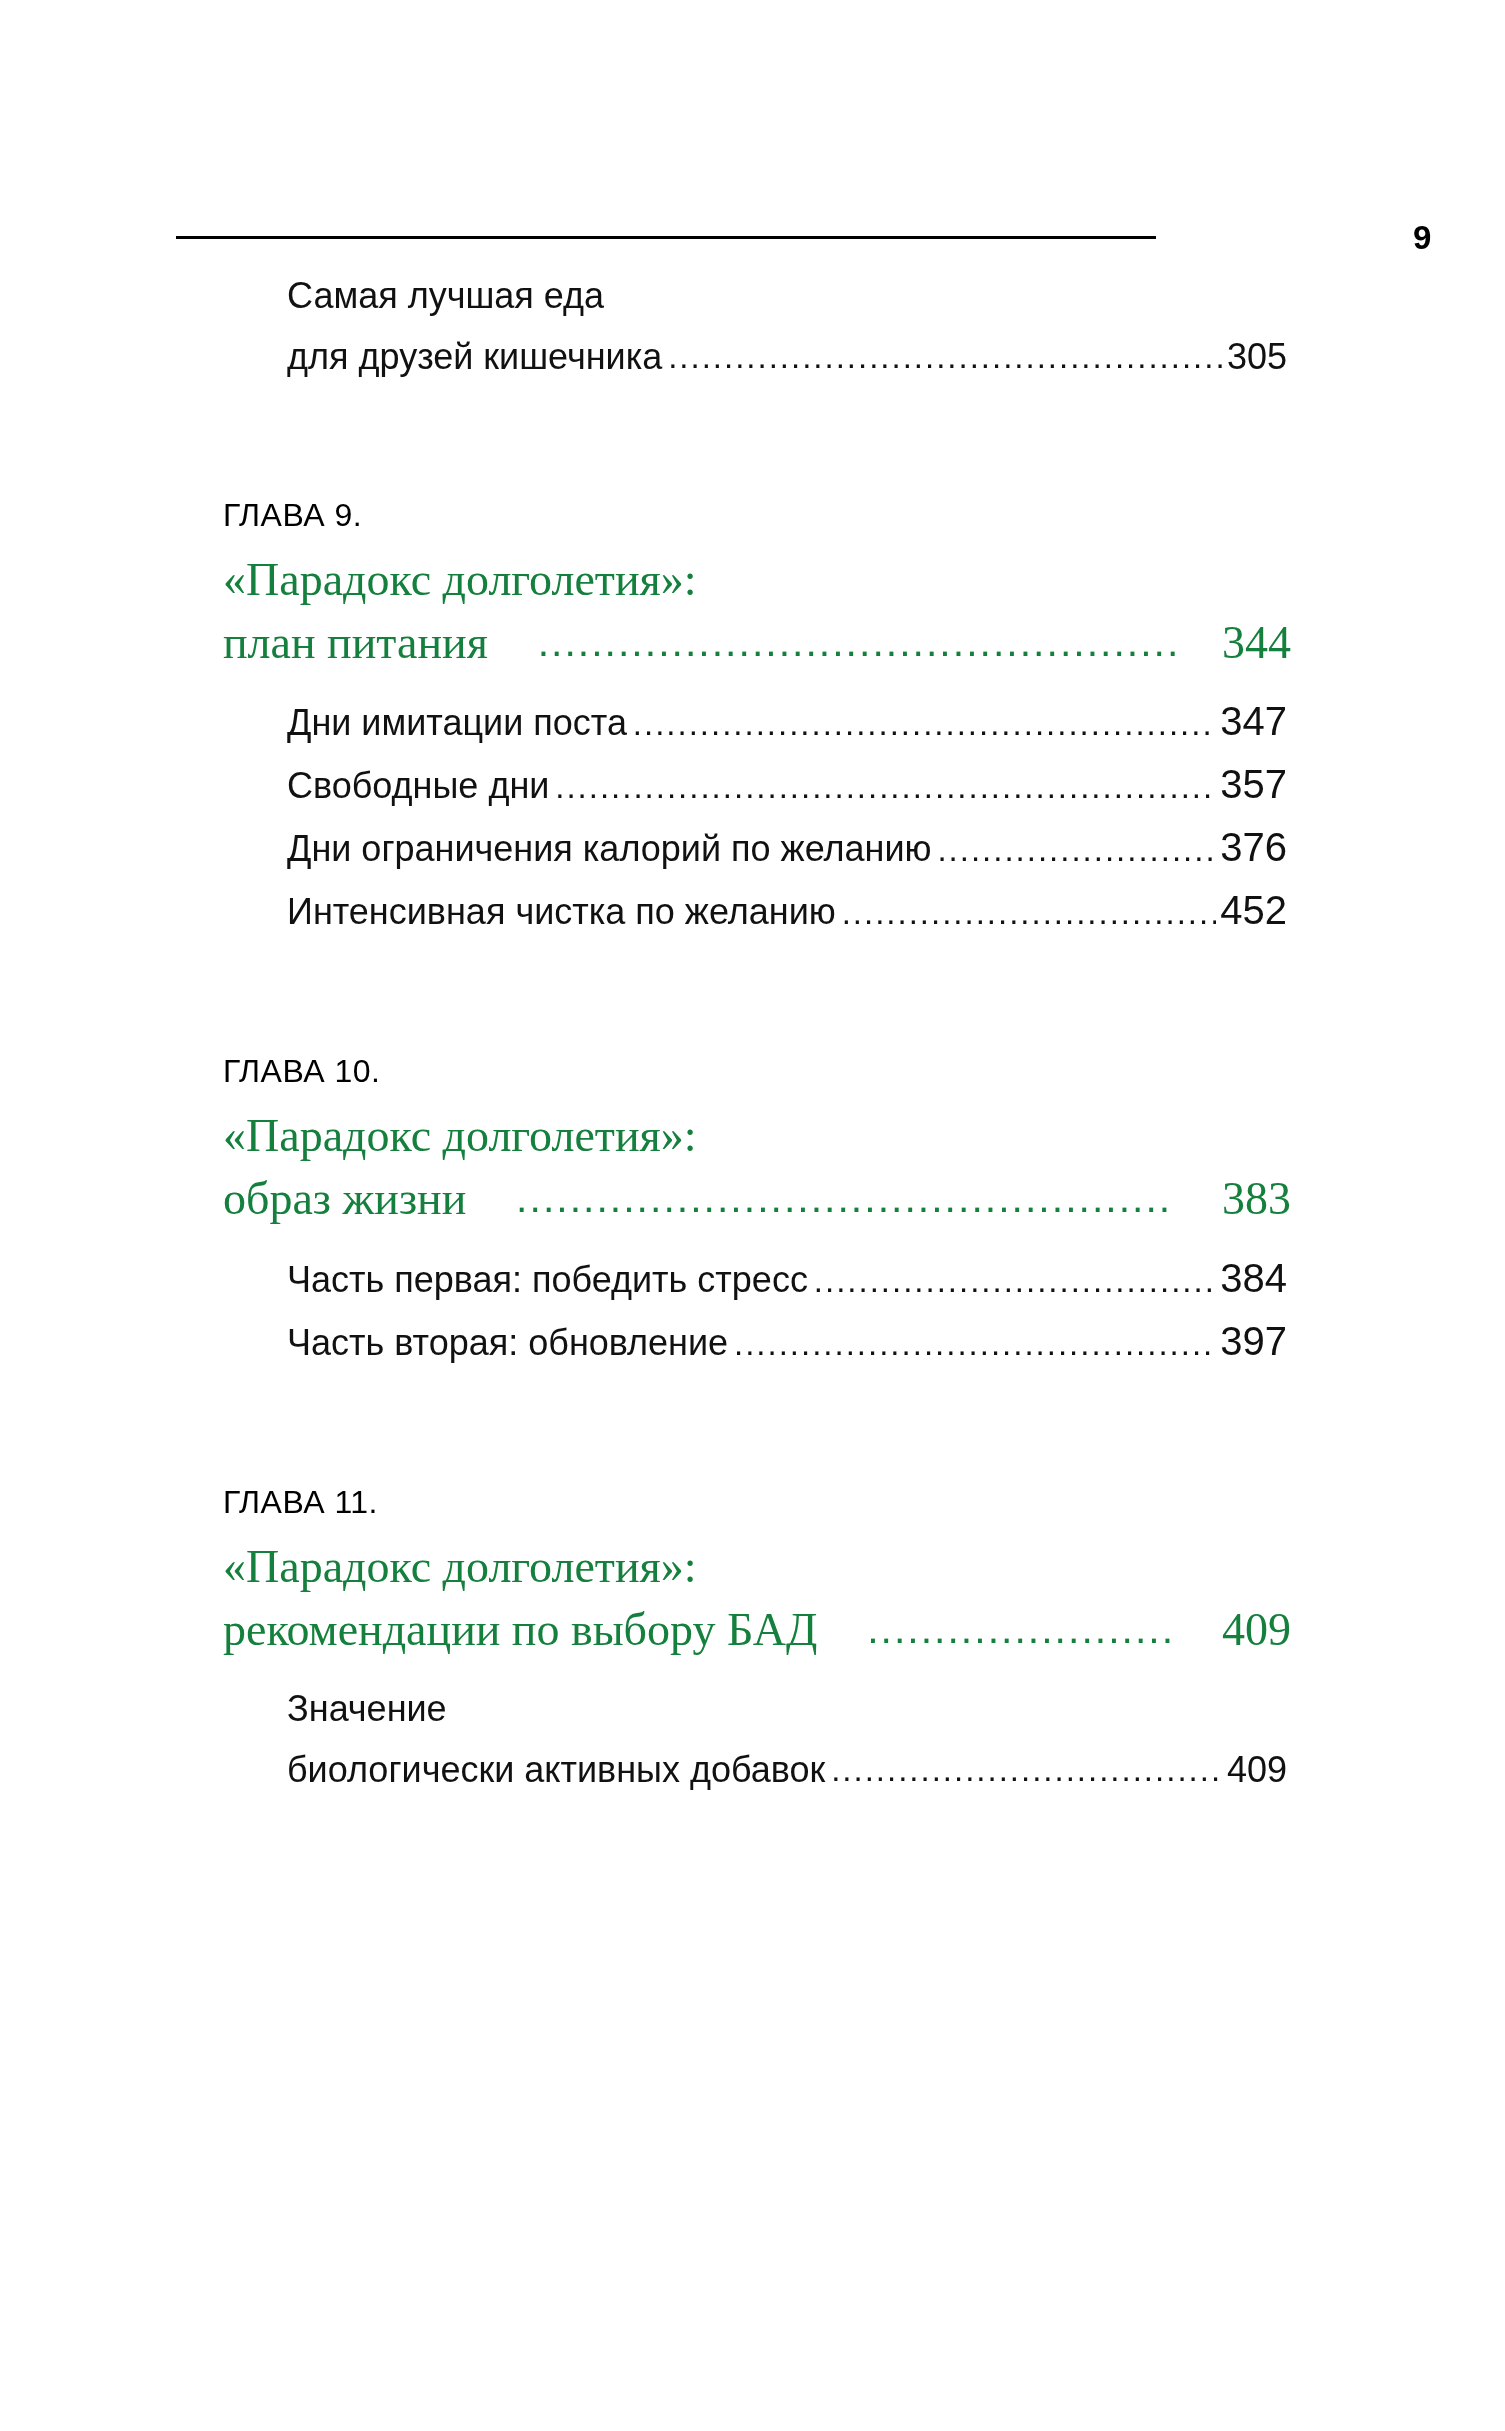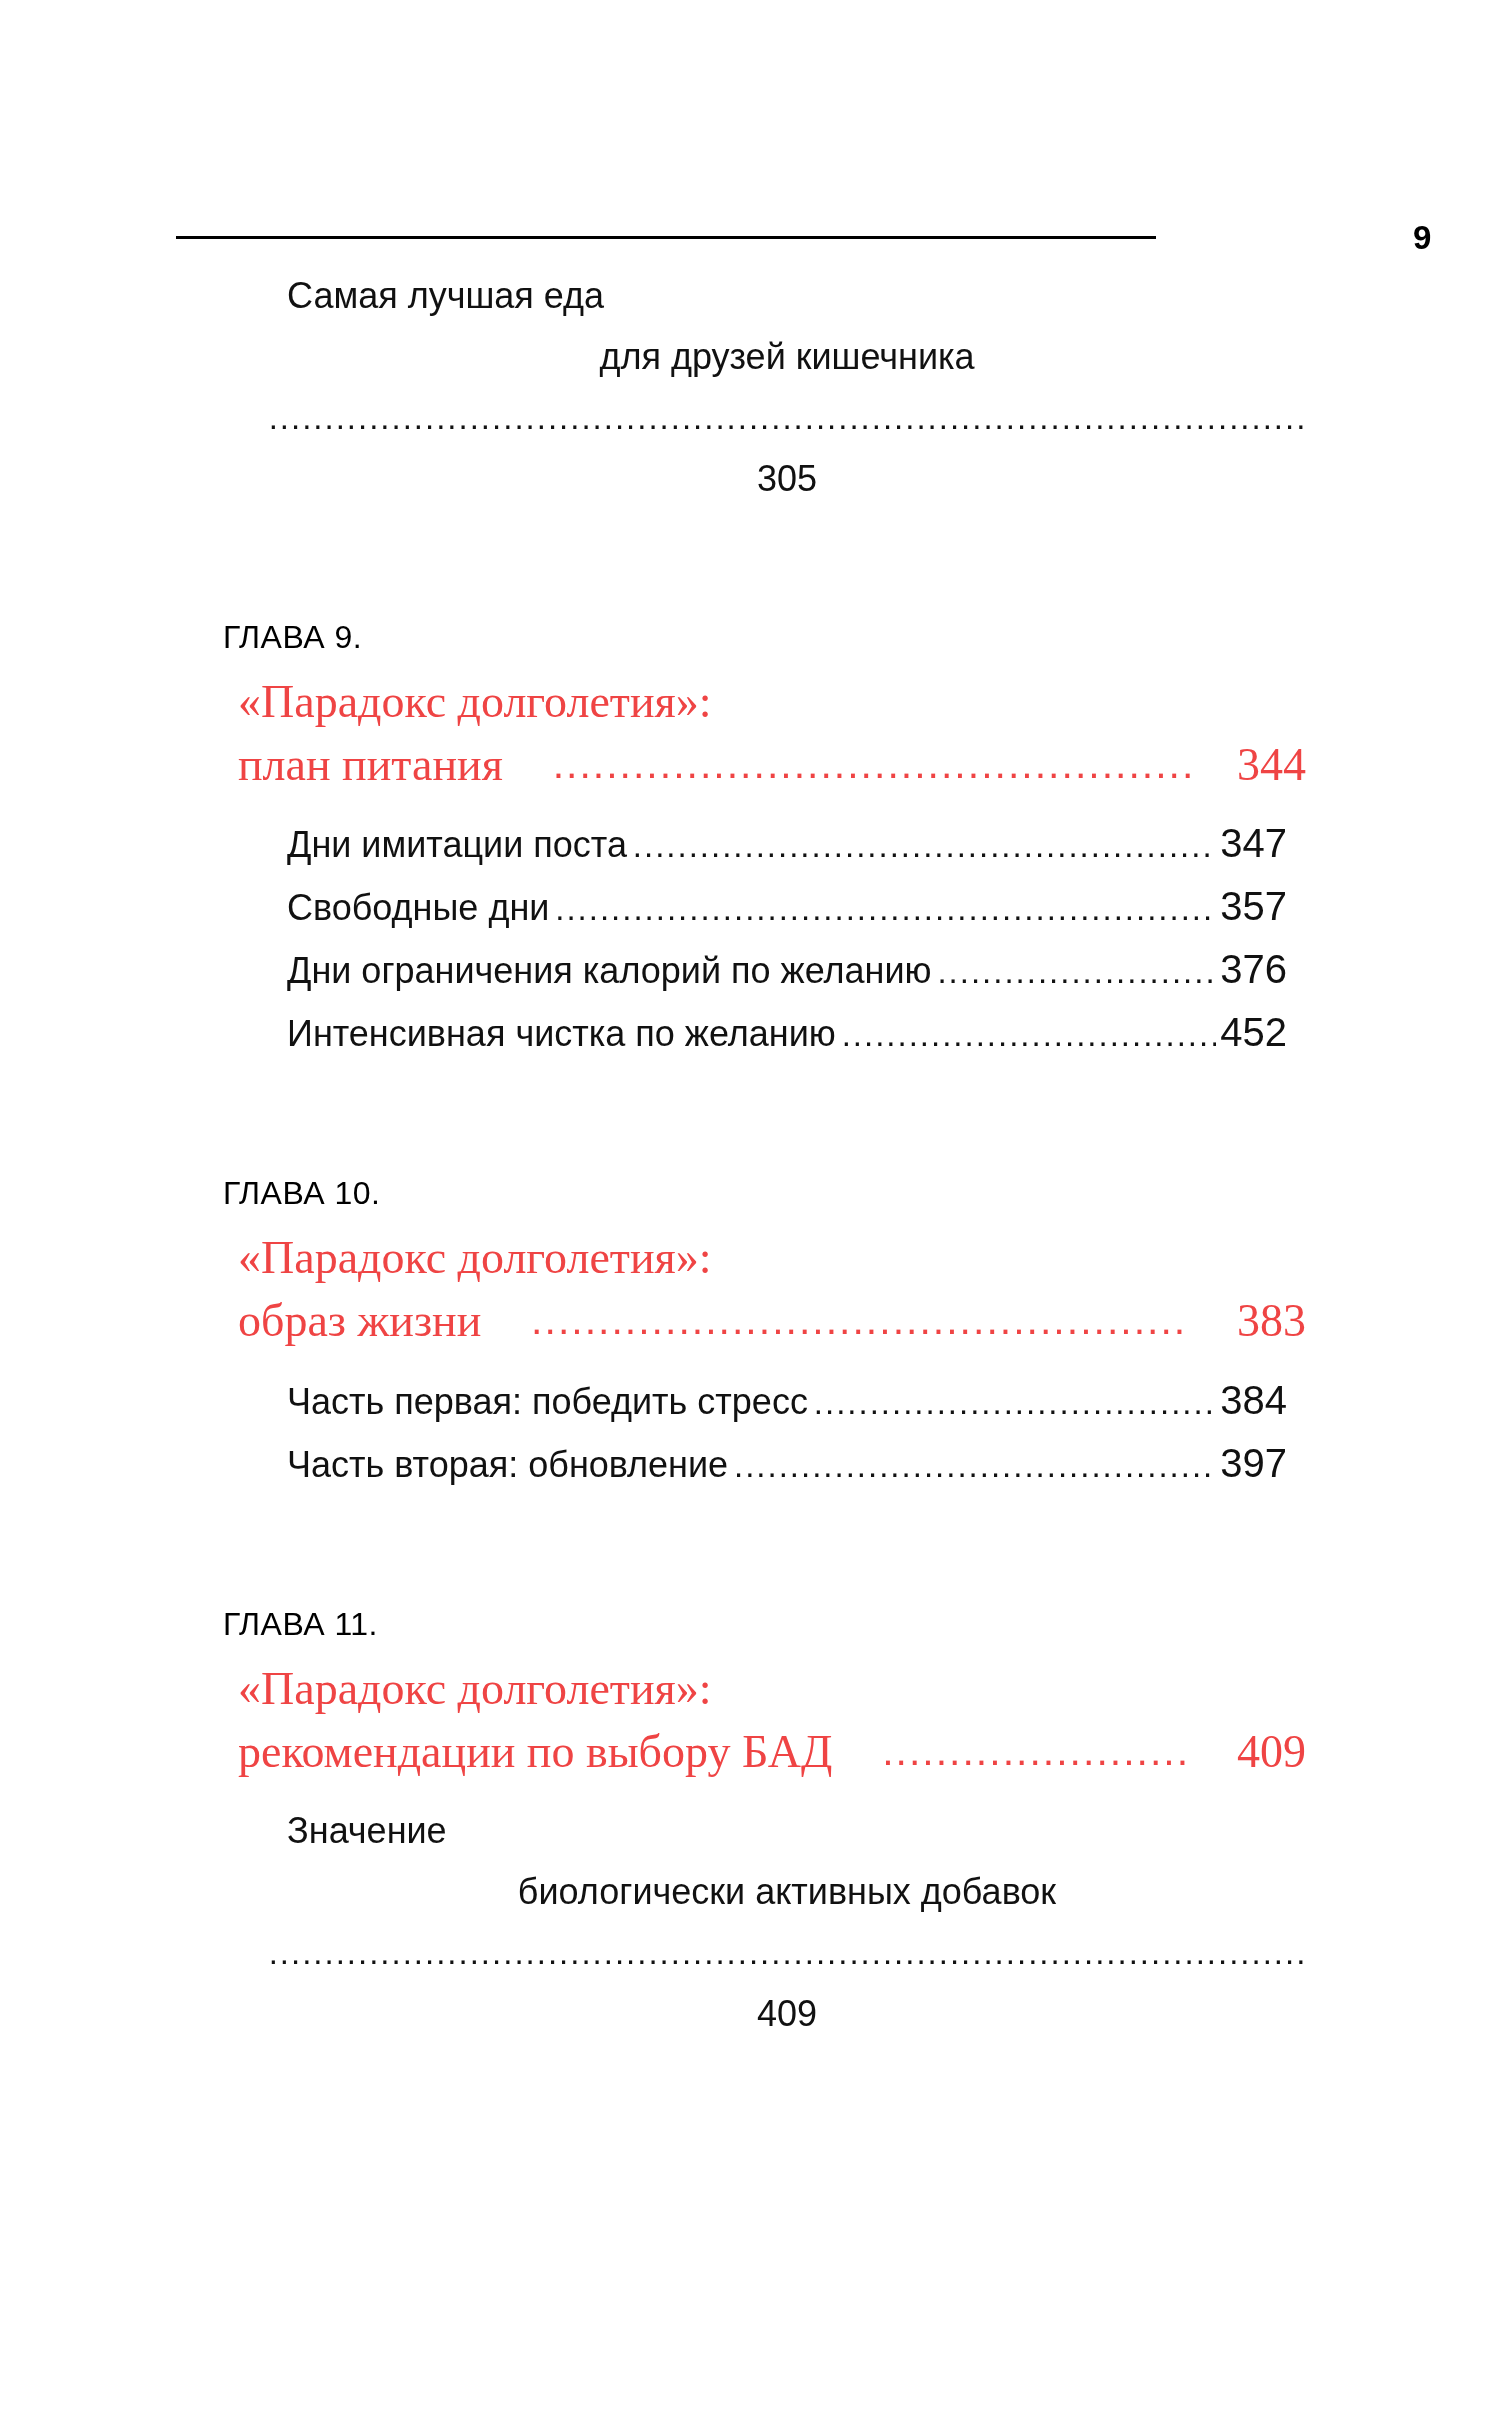--- a/index.html
+++ b/index.html
@@ -95,23 +95,22 @@
     width: 1000px;
     font-size: 36px;
     line-height: 61px;
     color: #111111;
   }
   .sub-entry-block .line1 {
     white-space: pre;
   }
   .sub-entry-block .line2 {
     display: flex;
-    align-items: center;
+    align-items: flex-start;
     width: 100%;
-    flex-direction: column;
   }
   .sub-entry-block .line2 .title {
     white-space: pre;
   }
   .sub-entry-block .line2 .leader {
     flex: 1 1 auto;
     overflow: hidden;
     white-space: nowrap;
     letter-spacing: 2px;
     margin: 0 3.9px 0 5.9px;
@@ -130,23 +129,22 @@
     line-height: 45px;
     margin-left: 0px;
     color: #000000;
   }
 
   
   .chapter-title {
     font-family: "Liberation Serif", serif;
     font-size: 46px;
     line-height: 63px;
-    color: #ef4444;
+    color: #15803d;
     width: 1068px;
-    margin-left: 15px;
   }
   .chapter-title .line1 {
     white-space: pre;
   }
   .chapter-title .line2 {
     display: flex;
     align-items: flex-start;
     width: 100%;
     gap: 40px;
   }

